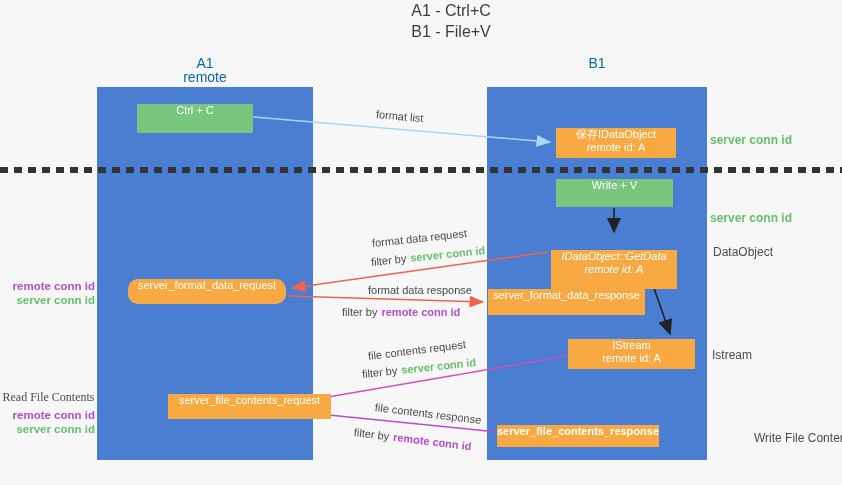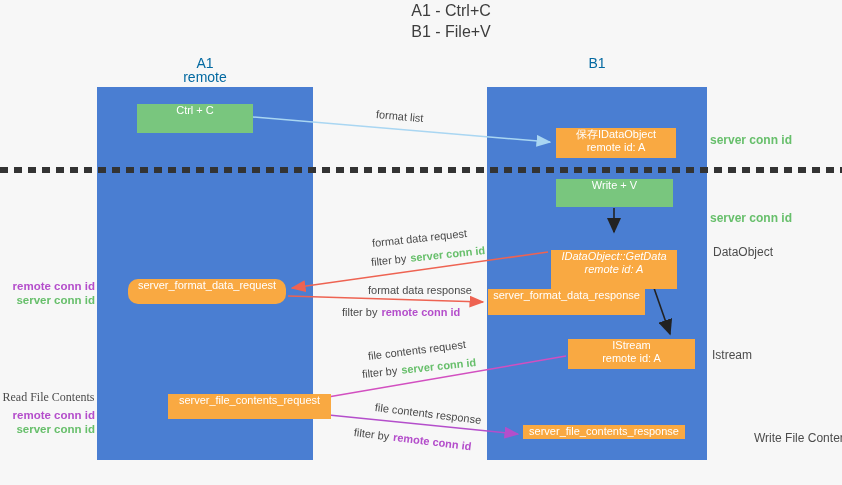--- a/index.html
+++ b/index.html
@@ -136,21 +136,21 @@
   </div>
   <div class="abs node orange" style="left:128px;top:279px;width:158px;height:25px;border-radius:10px;">
     <span>server_format_data_request</span>
   </div>
   <div class="abs node orange" style="left:488px;top:289px;width:157px;height:26px;">
     <span>server_format_data_response</span>
   </div>
   <div class="abs node orange" style="left:128px;top:394px;width:163px;height:25px;margin-left:40px;">
     <span>server_file_contents_request</span>
   </div>
-  <div class="abs node orange" style="left:523px;top:425px;width:162px;height:14px;">
+  <div class="abs node orange" style="left:497px;top:425px;width:162px;height:22px;font-weight:bold;">
     <span>server_file_contents_response</span>
   </div>
 
   <div class="abs flabel" style="left:376px;top:108px;transform:rotate(5deg);">
     <span>format list</span>
   </div>
 
   <div class="abs flabel" style="left:372px;top:237px;transform:rotate(-6deg);">
     <span>format data request</span>
   </div>

